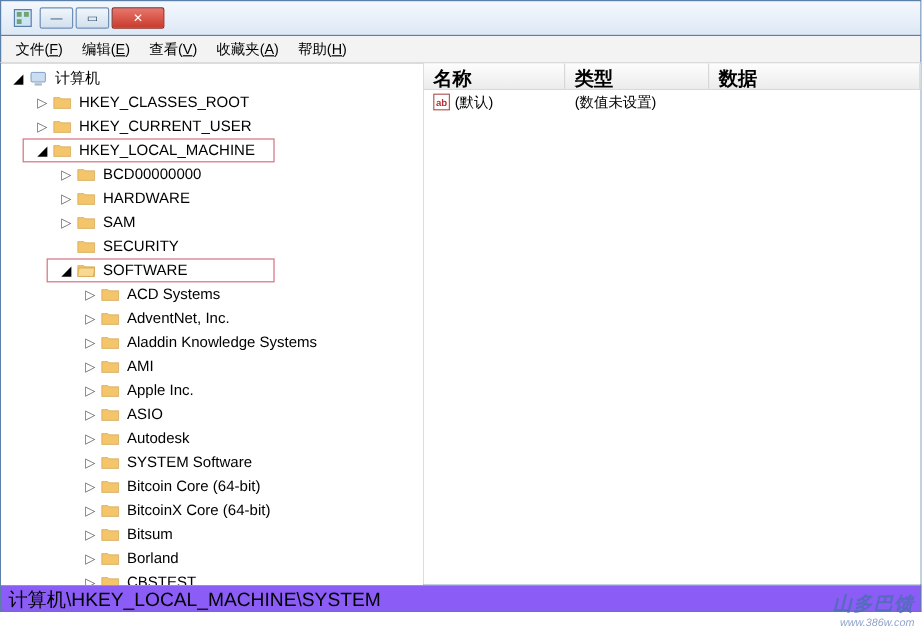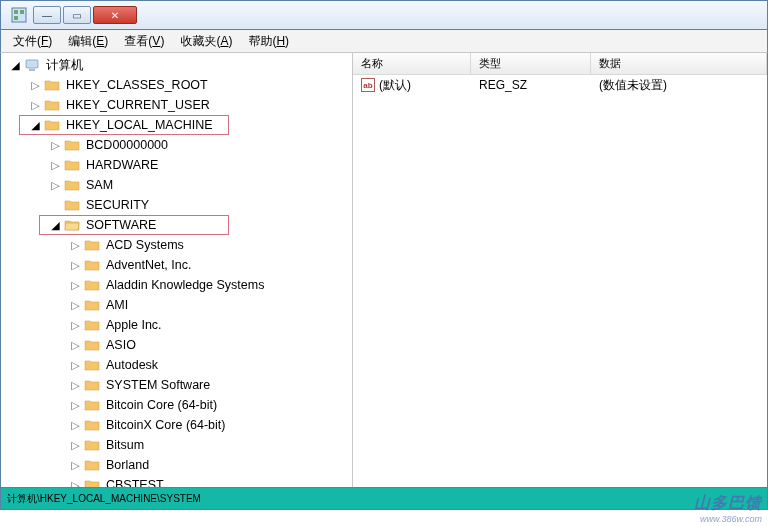--- a/index.html
+++ b/index.html
@@ -27,28 +27,28 @@
 .tree { font-size: 12.5px; color: #000; padding: 2px 0; }
 .tree-row { display: flex; align-items: center; height: 20px; white-space: nowrap; }
 .tree-expander { width: 13px; height: 13px; display: flex; align-items: center; justify-content: center; font-size: 11px; color: #6a6a6a; margin-right: 2px; flex-shrink: 0; }
 .tree-expander.open { color: #000; }
 .tree-icon { width: 16px; height: 16px; margin-right: 4px; flex-shrink: 0; }
 .tree-label { padding: 1px 2px; }
 .indent { display: inline-block; flex-shrink: 0; }
 .highlight { outline: 1.5px solid #d6707e; outline-offset: -1px; }
 
 
-.list-header { display: flex; height: 22px; background: linear-gradient(#fdfdfd,#ececec); border-bottom: 1px solid #d8d8d8; font-size: 11px; }
+.list-header { display: flex; height: 22px; background: linear-gradient(#fdfdfd,#ececec); border-bottom: 1px solid #d8d8d8; font-size: 16px; font-weight: bold; }
 .list-header .col { padding: 3px 8px; border-right: 1px solid #d8d8d8; }
 .list-body { flex: 1; overflow: auto; }
 .list-row { display: flex; height: 20px; align-items: center; font-size: 12px; }
 .list-row .cell { padding: 0 8px; display: flex; align-items: center; gap: 4px; }
 
 
-.statusbar { height: 22px; border: 1px solid #5a7fa8; border-top: none; background: #14b8a6; font-size: 10px; padding: 2px 6px; display: flex; align-items: center; }
+.statusbar { height: 22px; border: 1px solid #5a7fa8; border-top: none; background: #8b5cf6; font-size: 16px; padding: 2px 6px; display: flex; align-items: flex-start; }
 
 
 .tree-pane::-webkit-scrollbar, .list-body::-webkit-scrollbar { width: 17px; height: 17px; }
 .tree-pane::-webkit-scrollbar-track, .list-body::-webkit-scrollbar-track { background: #f0f0f0; }
 .tree-pane::-webkit-scrollbar-thumb, .list-body::-webkit-scrollbar-thumb { background: #cdcdcd; border: 1px solid #a9a9a9; }
 .tree-pane::-webkit-scrollbar-button, .list-body::-webkit-scrollbar-button { background: #f0f0f0; border: 1px solid #a9a9a9; height: 17px; width: 17px; }
 
 
 .watermark { position: absolute; right: 6px; bottom: 2px; font-size: 16px; font-weight: bold; color: #4a6fb3; font-style: italic; letter-spacing: 1px; pointer-events: none; opacity: 0.85; }
 .watermark small { display:block; font-size:9px; color:#7a92c2; font-weight:normal; letter-spacing:0; text-align:right; }
@@ -283,21 +283,20 @@
       <div class="col" style="width:118px">名称</div>
       <div class="col" style="width:120px">类型</div>
       <div class="col" style="flex:1">数据</div>
     </div>
     <div class="list-body">
       <div class="list-row">
         <div class="cell" style="width:118px">
           <span class="string-icon">ab</span>
           <span>(默认)</span>
         </div>
-        <div class="cell" style="width:120px">REG_SZ</div>
         <div class="cell" style="flex:1">(数值未设置)</div>
       </div>
     </div>
   </div>
 </div>
 
 <div class="statusbar">
   <span>计算机\HKEY_LOCAL_MACHINE\SYSTEM</span>
 </div>
 

